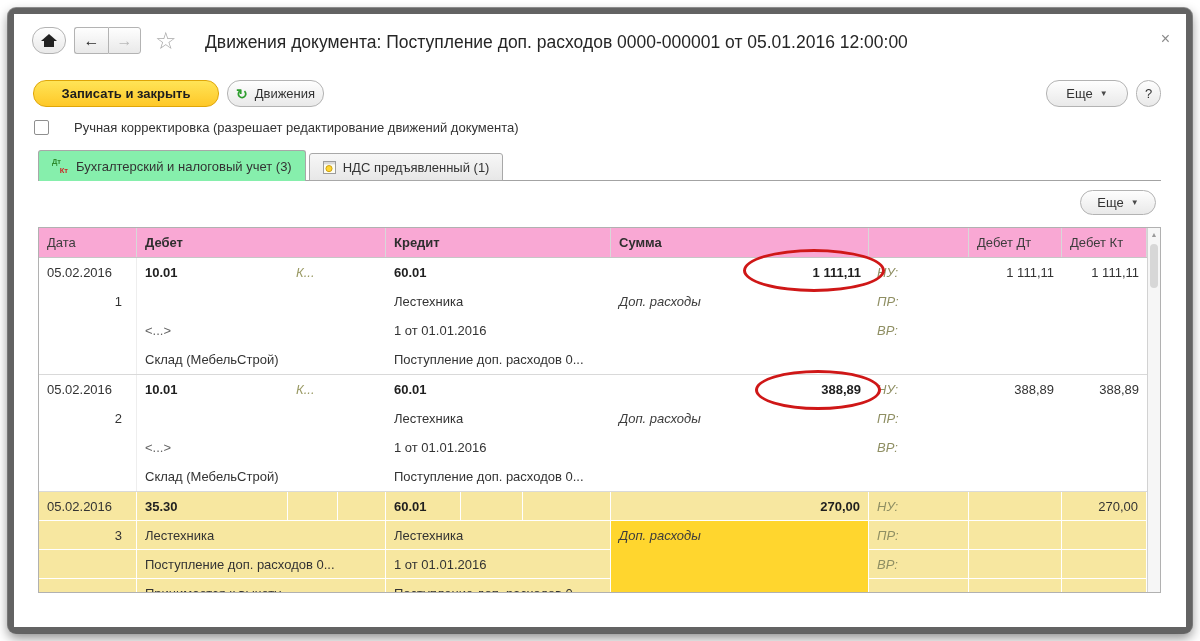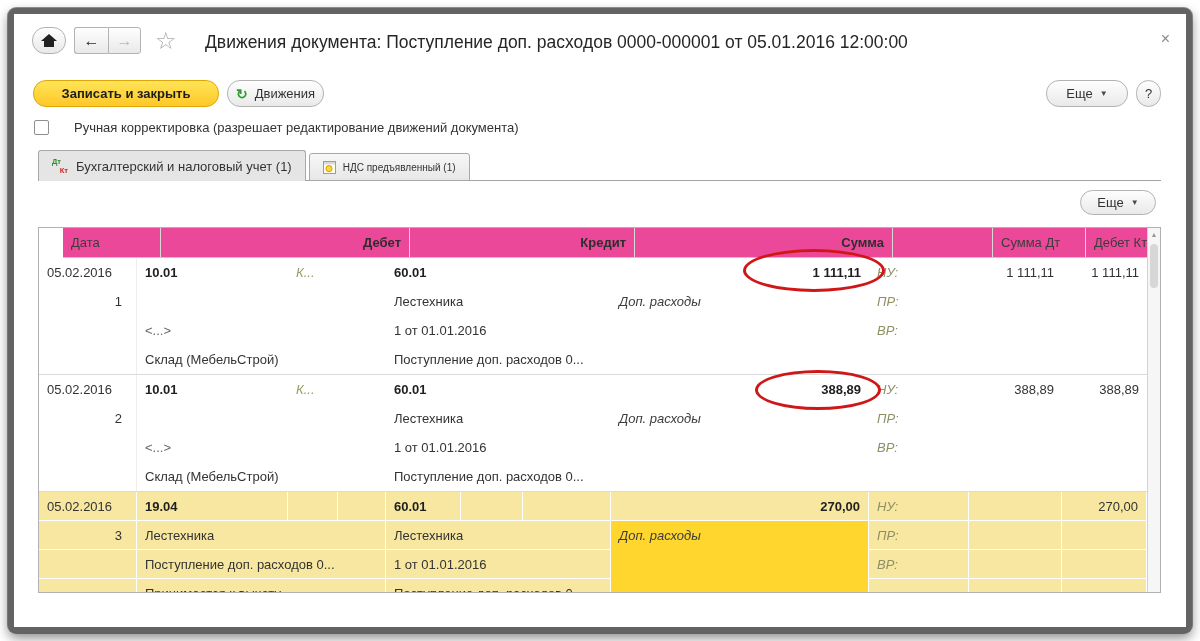--- a/index.html
+++ b/index.html
@@ -39,37 +39,37 @@
 
   
   .cbx { position:absolute; left:20px; top:106px; width:15px; height:15px;
          border:1px solid #8f8f8f; border-radius:2px; background:#fff; }
   .cbx-label { position:absolute; left:45px; top:106px; font-size:13px; color:#333;margin-left:15px; }
 
   
   .tabline { position:absolute; left:24px; top:166px; width:1123px; height:1px; background:#a3a3a3; z-index:1; }
   .tabs { position:absolute; left:24px; top:136px; height:31px; display:flex; align-items:flex-end; gap:3px; z-index:2; }
   .tab { display:inline-flex; align-items:center; gap:7px; height:28px; padding:0 13px;
-         font-size:10px; color:#333; background:linear-gradient(#f7f7f7,#e7e7e7);
+         font-size:13px; color:#333; background:linear-gradient(#f7f7f7,#e7e7e7);
          border:1px solid #a8a8a8; border-radius:3px 3px 0 0; }
-  .tab.active { height:31px; background:#e5e5e5; border-bottom:none; font-size:13px; }
+  .tab.active { height:31px; background:#86efac; border-bottom:none; font-size:13px; }
   .dtkt { position:relative; width:17px; height:16px; font-size:7.5px; font-weight:bold; line-height:1; }
   .dtkt .dt { position:absolute; left:0; top:0; color:#2e8b2e; }
   .dtkt .kt { position:absolute; right:1px; bottom:0; color:#cc2222; }
 
   
   .panel-more { position:absolute; left:1066px; top:176px; width:76px; height:25px; z-index:2; }
   .tblwrap { position:absolute; left:24px; top:213px; width:1123px; height:366px;
              border:1px solid #b1b1b1; background:#fff; overflow:hidden; }
   .grid { width:1108px; display:grid;
           grid-template-columns:98px 151px 50px 48px 75px 62px 88px 258px 100px 93px 85px; }
-  .ghead { grid-auto-rows:29px; background:#ec4899; border-bottom:1px solid #c6c6c6;margin-left:24px; }
+  .ghead { grid-auto-rows:29px; background:#f9a8d4; border-bottom:1px solid #c6c6c6; }
   .ghead .hcell { padding:7px 8px 0 8px; font-size:13px; color:#3c3c3c;
                   border-right:1px solid #d8d8d8; white-space:nowrap; overflow:hidden; }
-  .ghead .hb { font-weight:bold; color:#2e2e2e;text-align:right; }
+  .ghead .hb { font-weight:bold; color:#2e2e2e; }
   .group { grid-auto-rows:29px; background:#fff; }
   .group + .group { border-top:1px solid #d9d9d9; }
   .cell { padding:7px 8px 0 8px; font-size:13px; color:#333; white-space:nowrap; overflow:hidden; }
   .gc1{grid-column:1}.gc2{grid-column:2}.gc3{grid-column:3}.gc4{grid-column:4}
   .gc5{grid-column:5}.gc6{grid-column:6}.gc7{grid-column:7}.gc8{grid-column:8}
   .gc9{grid-column:9}.gc10{grid-column:10}.gc11{grid-column:11}
   .gcdeb{grid-column:2 / span 3}.gccred{grid-column:5 / span 3}
   .gr1{grid-row:1}.gr2{grid-row:2}.gr3{grid-row:3}.gr4{grid-row:4}
   .grnote{grid-column:8; grid-row:2 / span 3}
   .group .gc1 { border-right:1px solid #eeeeee; }
@@ -144,21 +144,21 @@
       <span class="cbx"></span>
       <span class="cbx-label">Ручная корректировка (разрешает редактирование движений документа)</span>
 
       <div class="tabline"></div>
       <div class="tabs">
         <div class="tab active">
           <span class="dtkt">
             <span class="dt">Дт</span>
               <span class="kt">Кт</span>
           </span>
-          <span>Бухгалтерский и налоговый учет (1)</span>
+          <span>Бухгалтерский и налоговый учет (3)</span>
         </div>
         <div class="tab">
           <svg class="sheet-ico" width="13" height="13" viewBox="0 0 13 13">
             <rect x="0.5" y="0.5" width="12" height="12" fill="#fdfdf2" stroke="#9c9c9c"></rect>
             <rect x="1" y="1" width="11" height="2.4" fill="#d9d9d9"></rect>
             <circle cx="6" cy="7.6" r="3.1" fill="#ffd633" stroke="#c08f00" stroke-width="0.8"></circle>
           </svg>
           <span>НДС предъявленный (1)</span>
         </div>
       </div>
@@ -168,21 +168,21 @@
         <span class="caret">▼</span>
       </button>
 
       <div class="tblwrap">
         <div class="grid ghead">
           <div class="hcell">Дата</div>
           <div class="hcell hb" style="grid-column:2 / span 3">Дебет</div>
           <div class="hcell hb" style="grid-column:5 / span 3">Кредит</div>
           <div class="hcell hb">Сумма</div>
           <div class="hcell"></div>
-          <div class="hcell">Сумма Дт</div>
+          <div class="hcell">Дебет Дт</div>
           <div class="hcell">Дебет Кт</div>
         </div>
 
         <div class="grid group">
           <div class="cell gc1 gr1">05.02.2016</div>
           <div class="cell gc2 gr1 t-acc">10.01</div>
           <div class="cell gc3 gr1 t-kind">К...</div>
           <div class="cell gc4 gr1"></div>
           <div class="cell gc5 gr1 t-acc">60.01</div>
           <div class="cell gc6 gr1"></div>
@@ -238,21 +238,21 @@
           <div class="cell gc1 gr4"></div>
           <div class="cell gcdeb gr4">Склад (МебельСтрой)</div>
           <div class="cell gccred gr4">Поступление доп. расходов 0...</div>
           <div class="cell gc9 gr4"></div>
           <div class="cell gc10 gr4"></div>
           <div class="cell gc11 gr4"></div>
         </div>
 
         <div class="grid group hl">
           <div class="cell gc1 gr1">05.02.2016</div>
-          <div class="cell gc2 gr1 t-acc">19.04</div>
+          <div class="cell gc2 gr1 t-acc">35.30</div>
           <div class="cell gc3 gr1 t-kind"></div>
           <div class="cell gc4 gr1"></div>
           <div class="cell gc5 gr1 t-acc">60.01</div>
           <div class="cell gc6 gr1"></div>
           <div class="cell gc7 gr1"></div>
           <div class="cell gc8 gr1 t-sum">270,00</div>
           <div class="cell gc9 gr1 t-olive">НУ:</div>
           <div class="cell gc10 gr1 t-num"></div>
           <div class="cell gc11 gr1 t-num">270,00</div>
           <div class="cell gc1 gr2 t-rownum">3</div>

